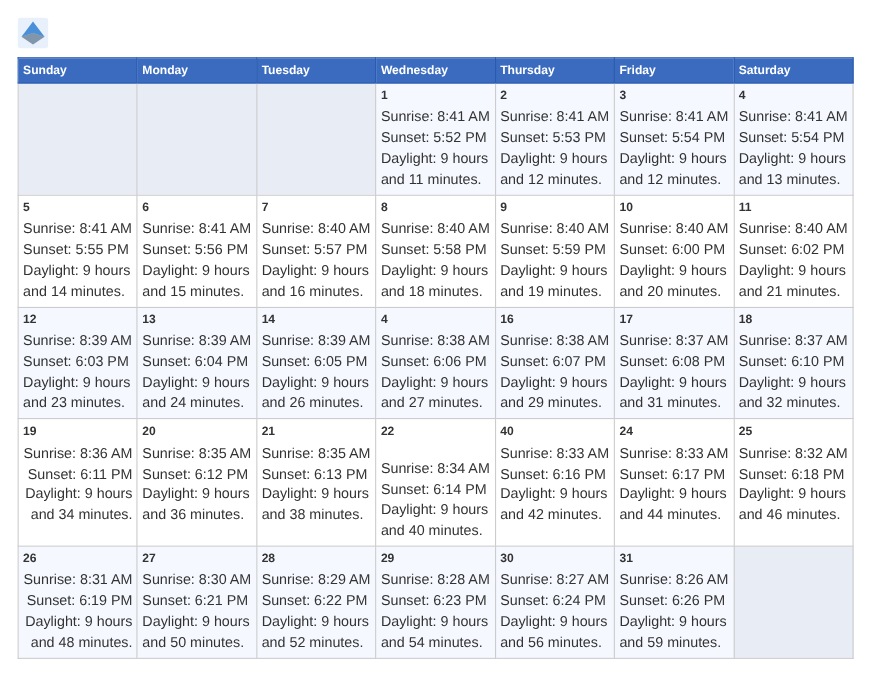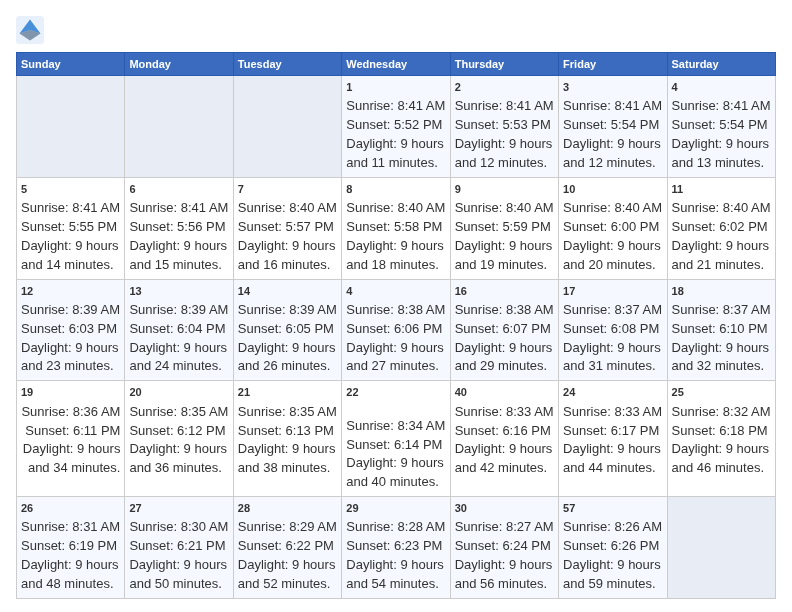--- a/index.html
+++ b/index.html
@@ -307,21 +307,21 @@
           <span class="day-number">25</span>
           <div class="day-detail" style="white-space: pre-line;">Sunrise: 8:32 AM
 Sunset: 6:18 PM
 Daylight: 9 hours
 and 46 minutes.</div>
         </td>
       </tr>
       <tr>
         <td>
           <span class="day-number">26</span>
-          <div class="day-detail" style="white-space: pre-line;">Sunrise: 8:31 AM
+          <div class="day-detail" style="white-space: pre-line; text-align: right;">Sunrise: 8:31 AM
 Sunset: 6:19 PM
 Daylight: 9 hours
 and 48 minutes.</div>
         </td>
         <td>
           <span class="day-number">27</span>
           <div class="day-detail" style="white-space: pre-line;">Sunrise: 8:30 AM
 Sunset: 6:21 PM
 Daylight: 9 hours
 and 50 minutes.</div>
@@ -341,21 +341,21 @@
 and 54 minutes.</div>
         </td>
         <td>
           <span class="day-number">30</span>
           <div class="day-detail" style="white-space: pre-line;">Sunrise: 8:27 AM
 Sunset: 6:24 PM
 Daylight: 9 hours
 and 56 minutes.</div>
         </td>
         <td>
-          <span class="day-number">57</span>
+          <span class="day-number">31</span>
           <div class="day-detail" style="white-space: pre-line;">Sunrise: 8:26 AM
 Sunset: 6:26 PM
 Daylight: 9 hours
 and 59 minutes.</div>
         </td>
         <td class="empty-cell"></td>
       </tr>
     </tbody>
 </table>
 

